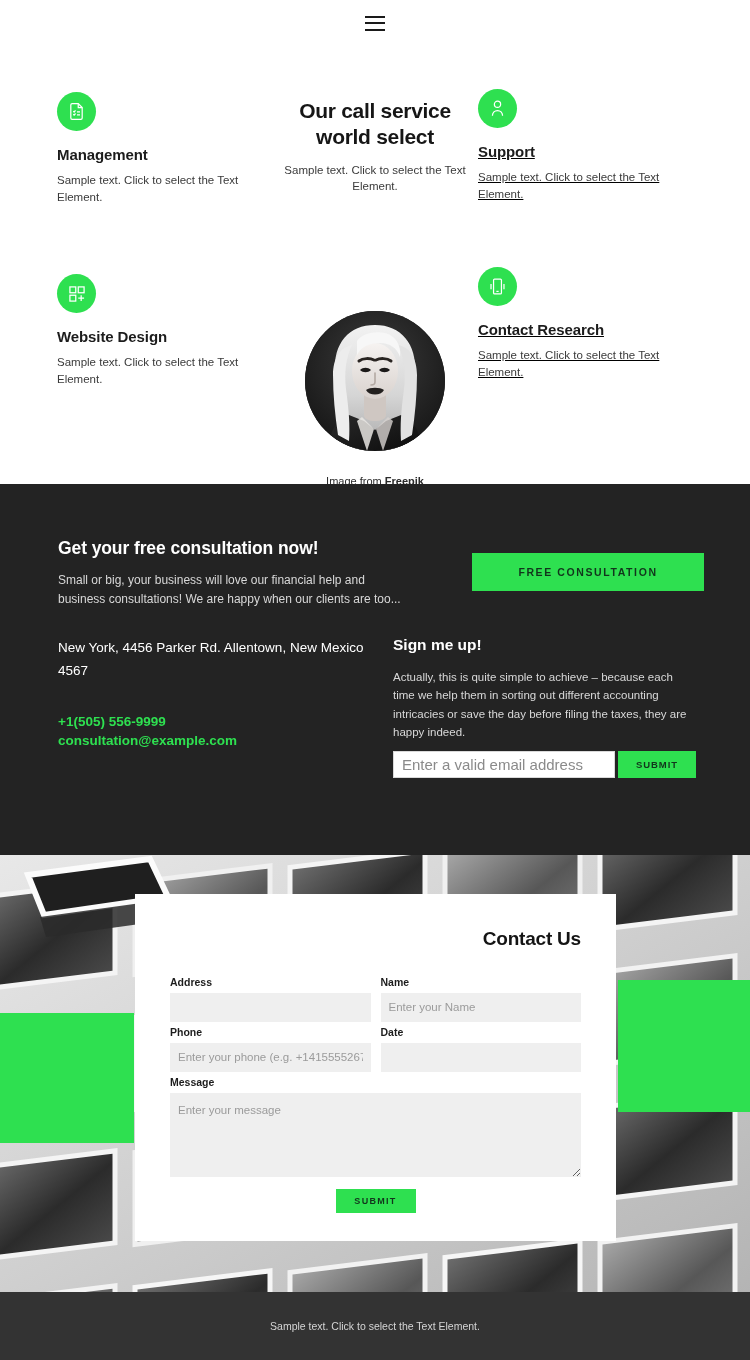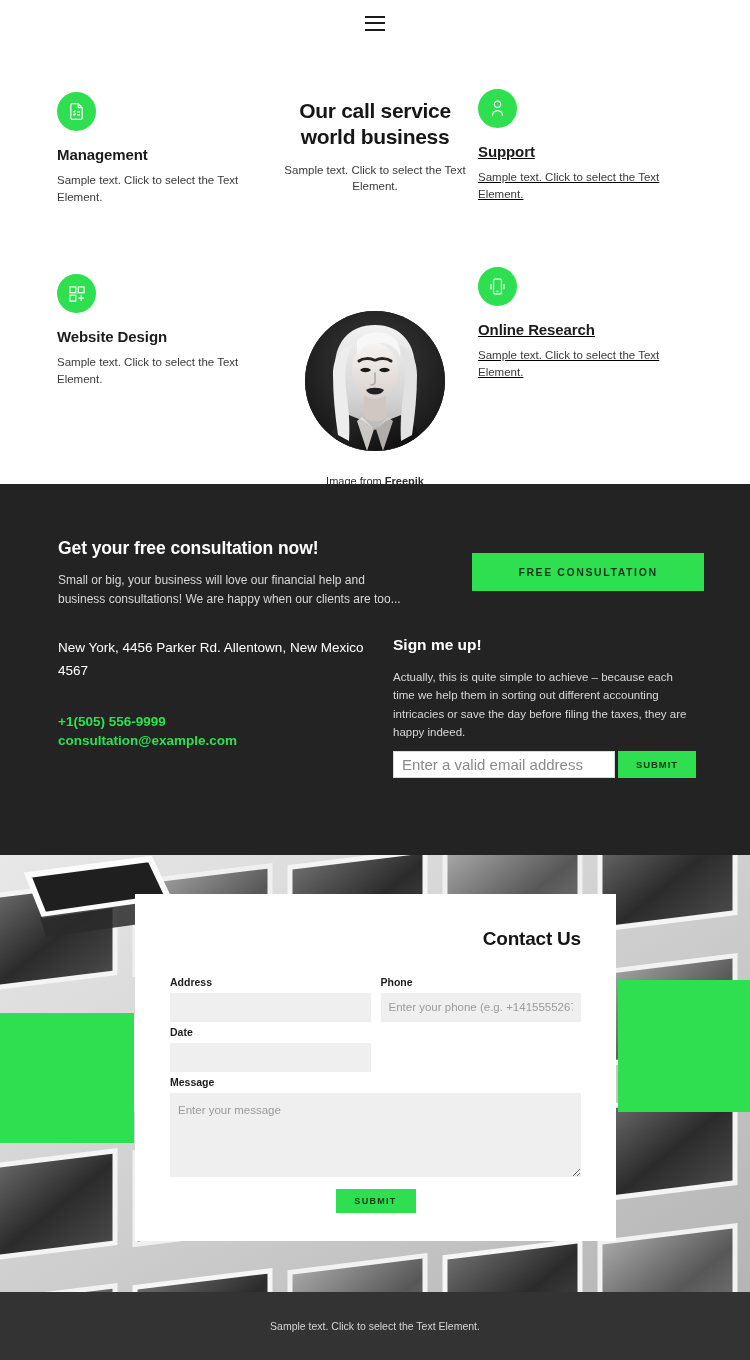--- a/index.html
+++ b/index.html
@@ -405,26 +405,26 @@
     </div>
 
     <div class="feat feat-right feat-r2r">
       <div class="icon-circle">
         <svg width="21" height="21" viewBox="0 0 24 24" fill="none" stroke="#ffffff" stroke-width="1.4">
           <rect x="7.5" y="3.5" width="9" height="17" rx="1.2"></rect>
           <path d="M10.7 17.6h2.6"></path>
           <path d="M4.6 9v6M19.4 9v6"></path>
         </svg>
       </div>
-      <div class="feat-title">Online Research</div>
+      <div class="feat-title">Contact Research</div>
       <div class="feat-desc">Sample text. Click to select the Text Element.</div>
     </div>
 
     <div class="headline-block">
-      <div class="headline">Our call service world business</div>
+      <div class="headline">Our call service world select</div>
       <div class="headline-sub">Sample text. Click to select the Text Element.</div>
     </div>
 
     <div class="portrait-wrap">
       <div class="portrait">
         <svg width="140" height="140" viewBox="0 0 140 140" aria-hidden="true">
           <defs>
             <radialGradient id="bgg" cx="50%" cy="38%" r="72%">
               <stop offset="0%" stop-color="#3c3c3c"></stop>
               <stop offset="100%" stop-color="#121212"></stop>
@@ -590,20 +590,24 @@
 
     <div class="contact-card">
       <div class="contact-title">Contact Us</div>
       <div class="form-grid">
 
         <div class="field">
           <label>Address</label>
           <input type="text" placeholder="" style="">
         </div>
 
+        <div class="field">
+          <label>Name</label>
+          <input type="text" placeholder="Enter your Name" style="">
+        </div>
 
         <div class="field">
           <label>Phone</label>
           <input type="text" placeholder="Enter your phone (e.g. +14155552671)" style="">
         </div>
 
         <div class="field">
           <label>Date</label>
           <input type="text" placeholder="" style="">
         </div>

